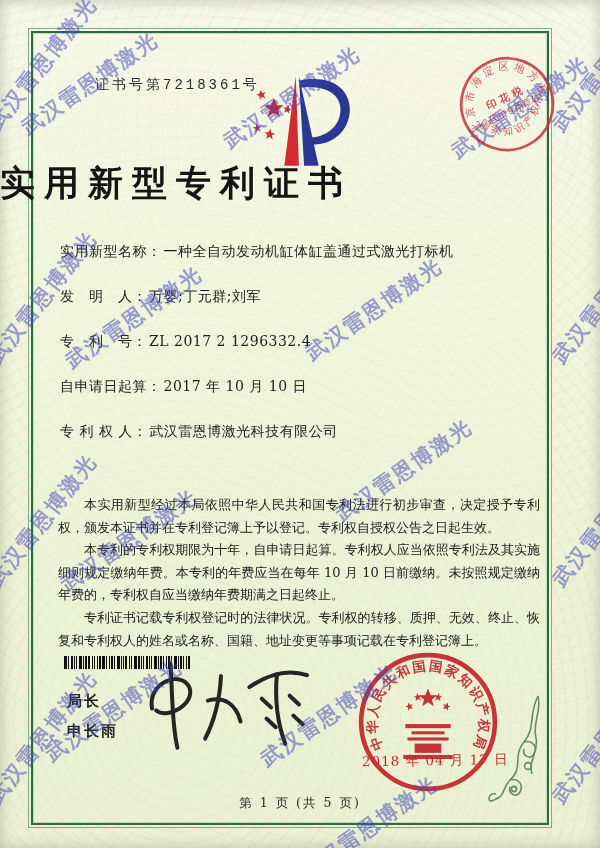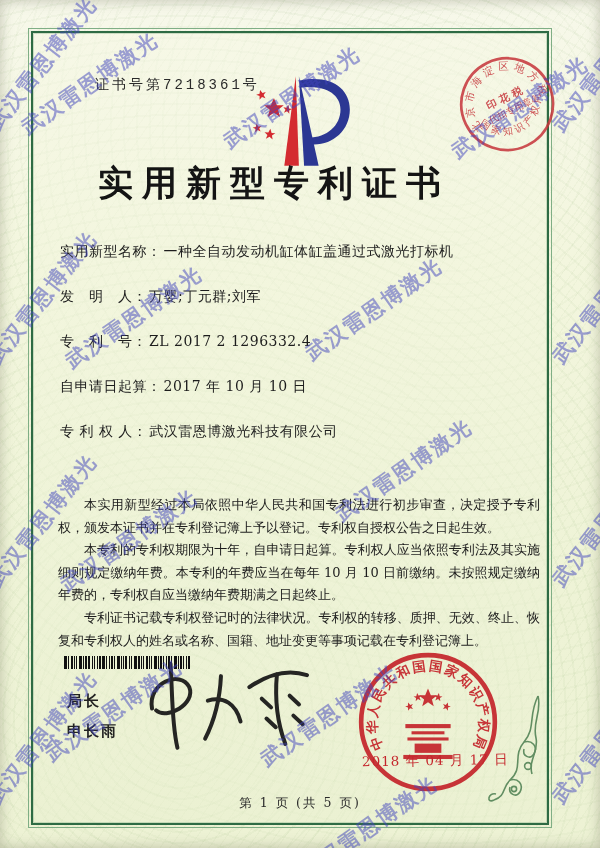--- a/index.html
+++ b/index.html
@@ -19,21 +19,21 @@
   }
   .frame{
     position:absolute;left:31px;top:31px;width:514px;height:790px;z-index:1;
     border:2px solid #2e6b44;
     outline:1px solid #7fae85;outline-offset:2px;
     box-shadow:inset 0 0 0 1px rgba(140,180,140,.4);
     background:linear-gradient(180deg,rgba(246,248,228,.45),rgba(233,240,208,.45));
   }
   .cert-number{position:absolute;left:95px;top:76px;z-index:2;font-size:14px;letter-spacing:3px;color:#2a2a2a;font-family:Liberation Mono, monospace;}
   .logo{position:absolute;left:250px;top:74px;z-index:2;}
-  .title{position:absolute;left:0;top:160px;width:548px;z-index:2;text-align:center;
+  .title{position:absolute;left:0;top:160px;width:548px;z-index:2;
     font-size:35px;font-weight:bold;letter-spacing:9px;color:#141414;}
   .fields{position:absolute;left:60px;top:243px;width:478px;z-index:2;}
   .field{height:45px;font-size:14px;color:#1d1d1d;letter-spacing:.5px;}
   .field .lbl{margin-right:2px;}
   .paras{position:absolute;left:58px;top:494px;width:482px;z-index:2;}
   .paras p{margin:0;text-indent:2em;text-align:justify;font-size:13px;line-height:22.6px;color:#1c1c1c;}
   .barcode{position:absolute;left:64px;top:656px;height:13px;z-index:2;font-size:0;}
   .barcode i{display:inline-block;height:13px;background:#111;}
   .signer{position:absolute;left:67px;top:686px;z-index:2;font-size:15px;color:#222;letter-spacing:2px;line-height:30px;font-weight:bold;}
   .signature{position:absolute;left:130px;top:648px;z-index:3;transform:rotate(-2deg);}

